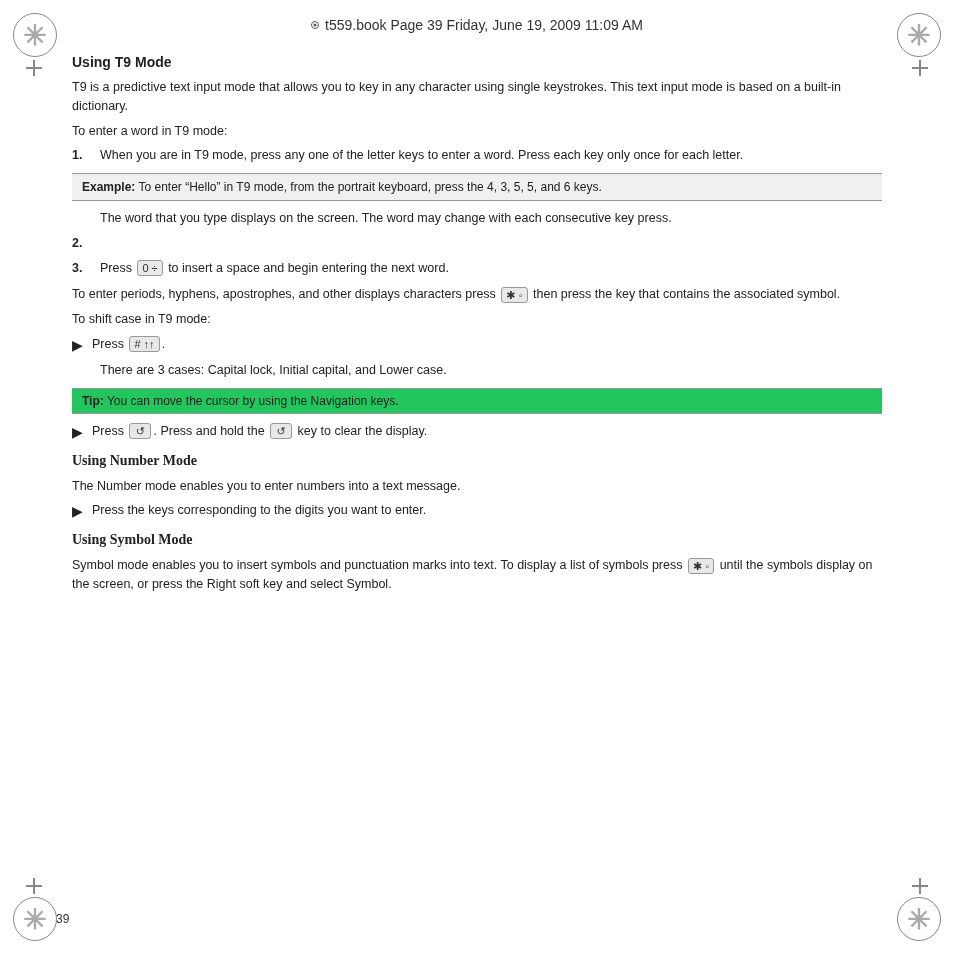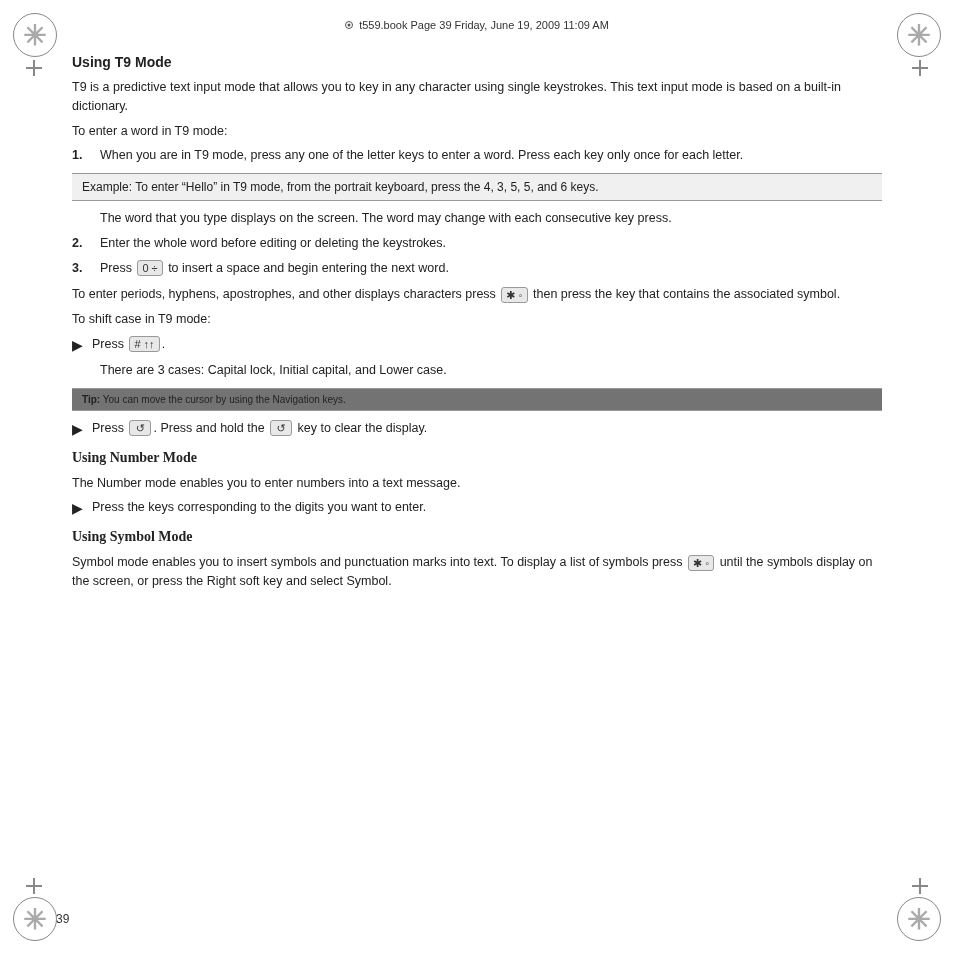--- a/index.html
+++ b/index.html
@@ -76,21 +76,21 @@
       position: absolute;
       top: 14px;
       left: 70px;
       right: 70px;
       height: 22px;
       display: flex;
       align-items: center;
       justify-content: center;
     }
     .header-text {
-      font-size: 11px;
+      font-size: 14px;
       color: #333;
     }
     .header-dot {
       width: 8px;
       height: 8px;
       border-radius: 50%;
       border: 1.5px solid #555;
       display: inline-block;
       margin-right: 6px;
       vertical-align: middle;
@@ -161,30 +161,30 @@
     .example-box {
       background: #f0f0f0;
       border-top: 1.5px solid #999;
       border-bottom: 1.5px solid #999;
       padding: 6px 10px;
       margin: 8px 0;
       font-size: 12px;
     }
 
     .example-box strong {
-      font-weight: normal;
+      font-weight: bold;
     }
 
     .tip-box {
-      background: #737373;
+      background: #22c55e;
       border-top: 1.5px solid #999;
       border-bottom: 1.5px solid #999;
       padding: 5px 10px;
       margin: 8px 0;
-      font-size: 10px;
+      font-size: 12px;
     }
 
     .tip-box strong {
       font-weight: bold;
     }
 
     .bullet-item {
       display: flex;
       align-items: flex-start;
       gap: 6px;
@@ -274,21 +274,20 @@
   <div class="example-box">
     <strong>Example:</strong>
     <span>To enter “Hello” in T9 mode, from the portrait keyboard, press the 4, 3, 5, 5, and 6 keys.</span>
   </div>
 
   <p class="body-text indented">The word that you type displays on the screen. The word may change with each consecutive key press.</p>
 
   <ol class="numbered-list">
     <li>
       <span class="list-number">2.</span>
-      <span>Enter the whole word before editing or deleting the keystrokes.</span>
     </li>
     <li>
       <span class="list-number">3.</span>
       <span>Press <span class="key-btn">0 ÷</span> to insert a space and begin entering the next word.</span>
     </li>
   </ol>
 
   <p class="body-text">
     <span>To enter periods, hyphens, apostrophes, and other displays characters press </span>
     <span class="key-btn">✱ ◦</span>

